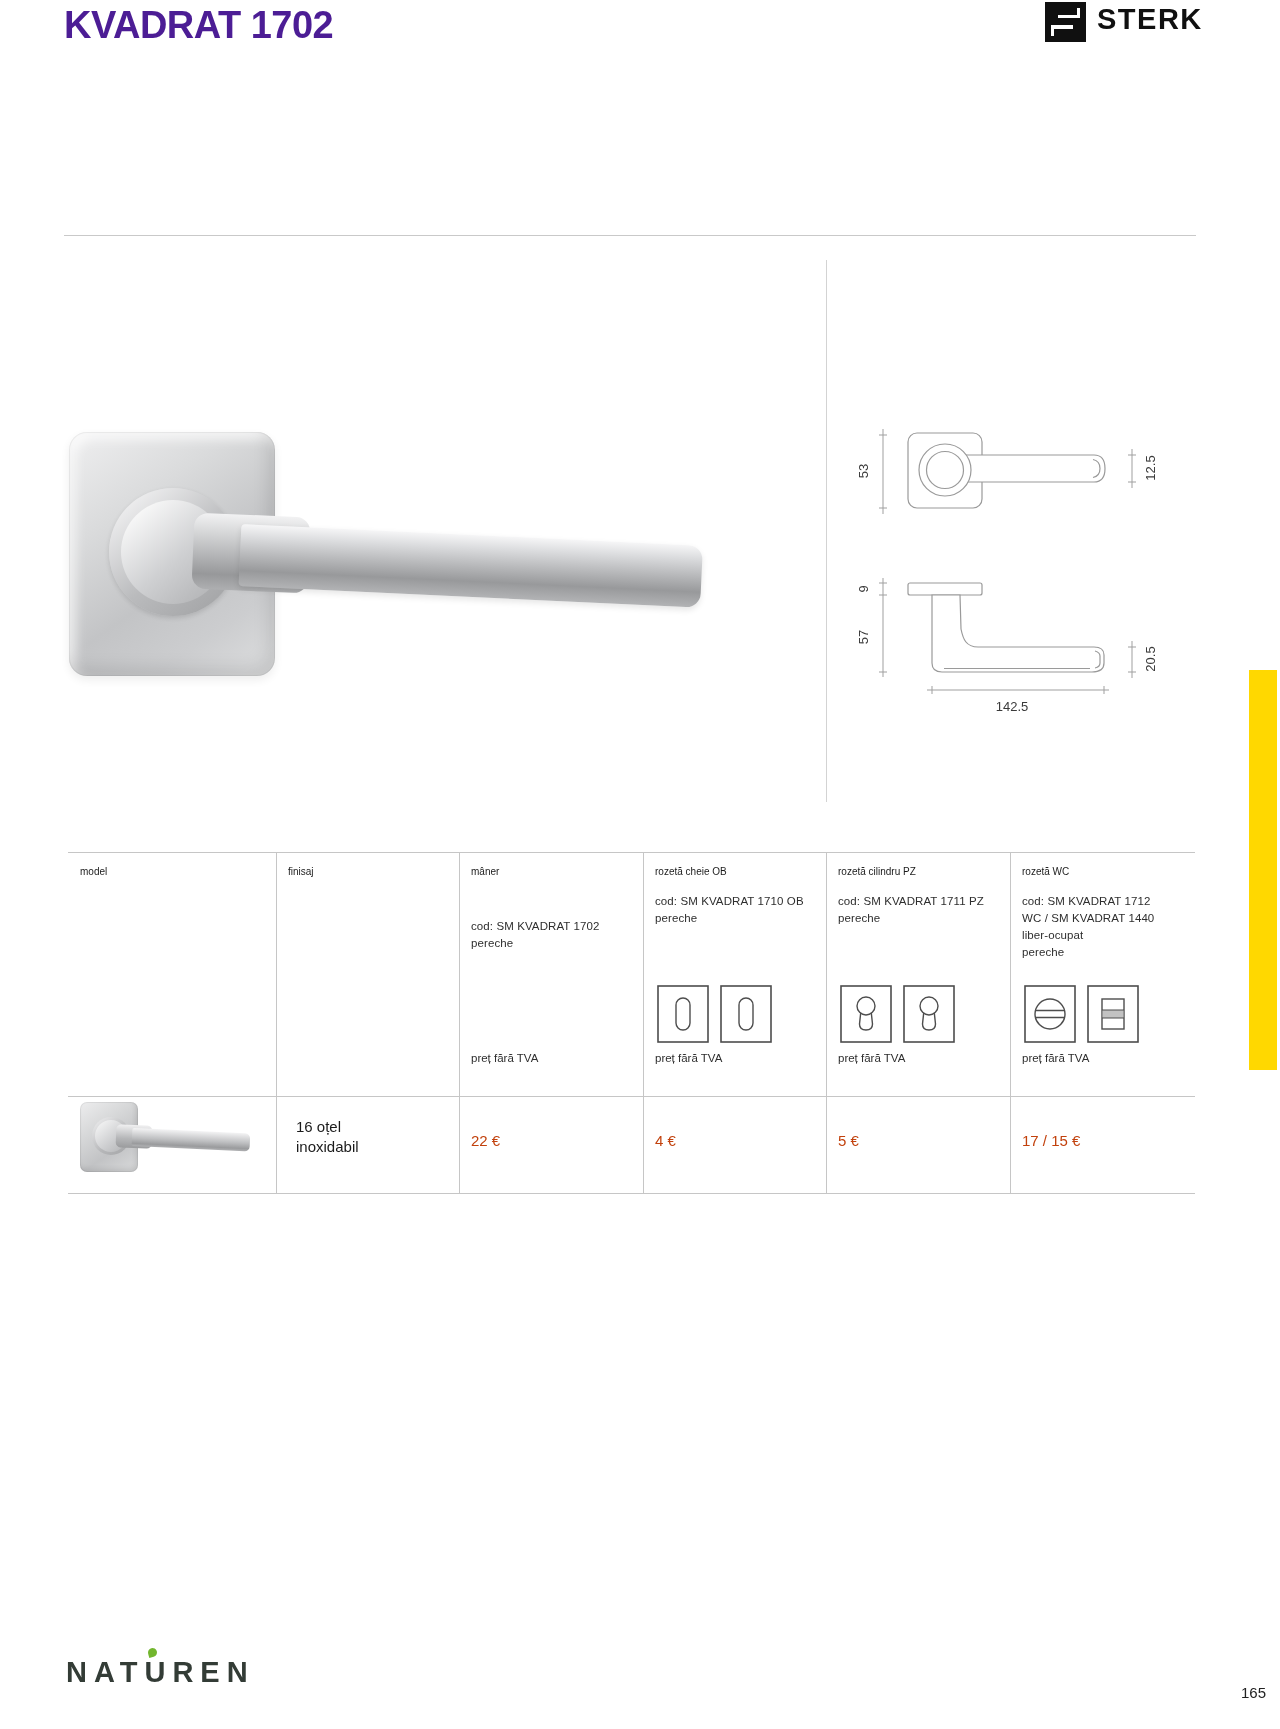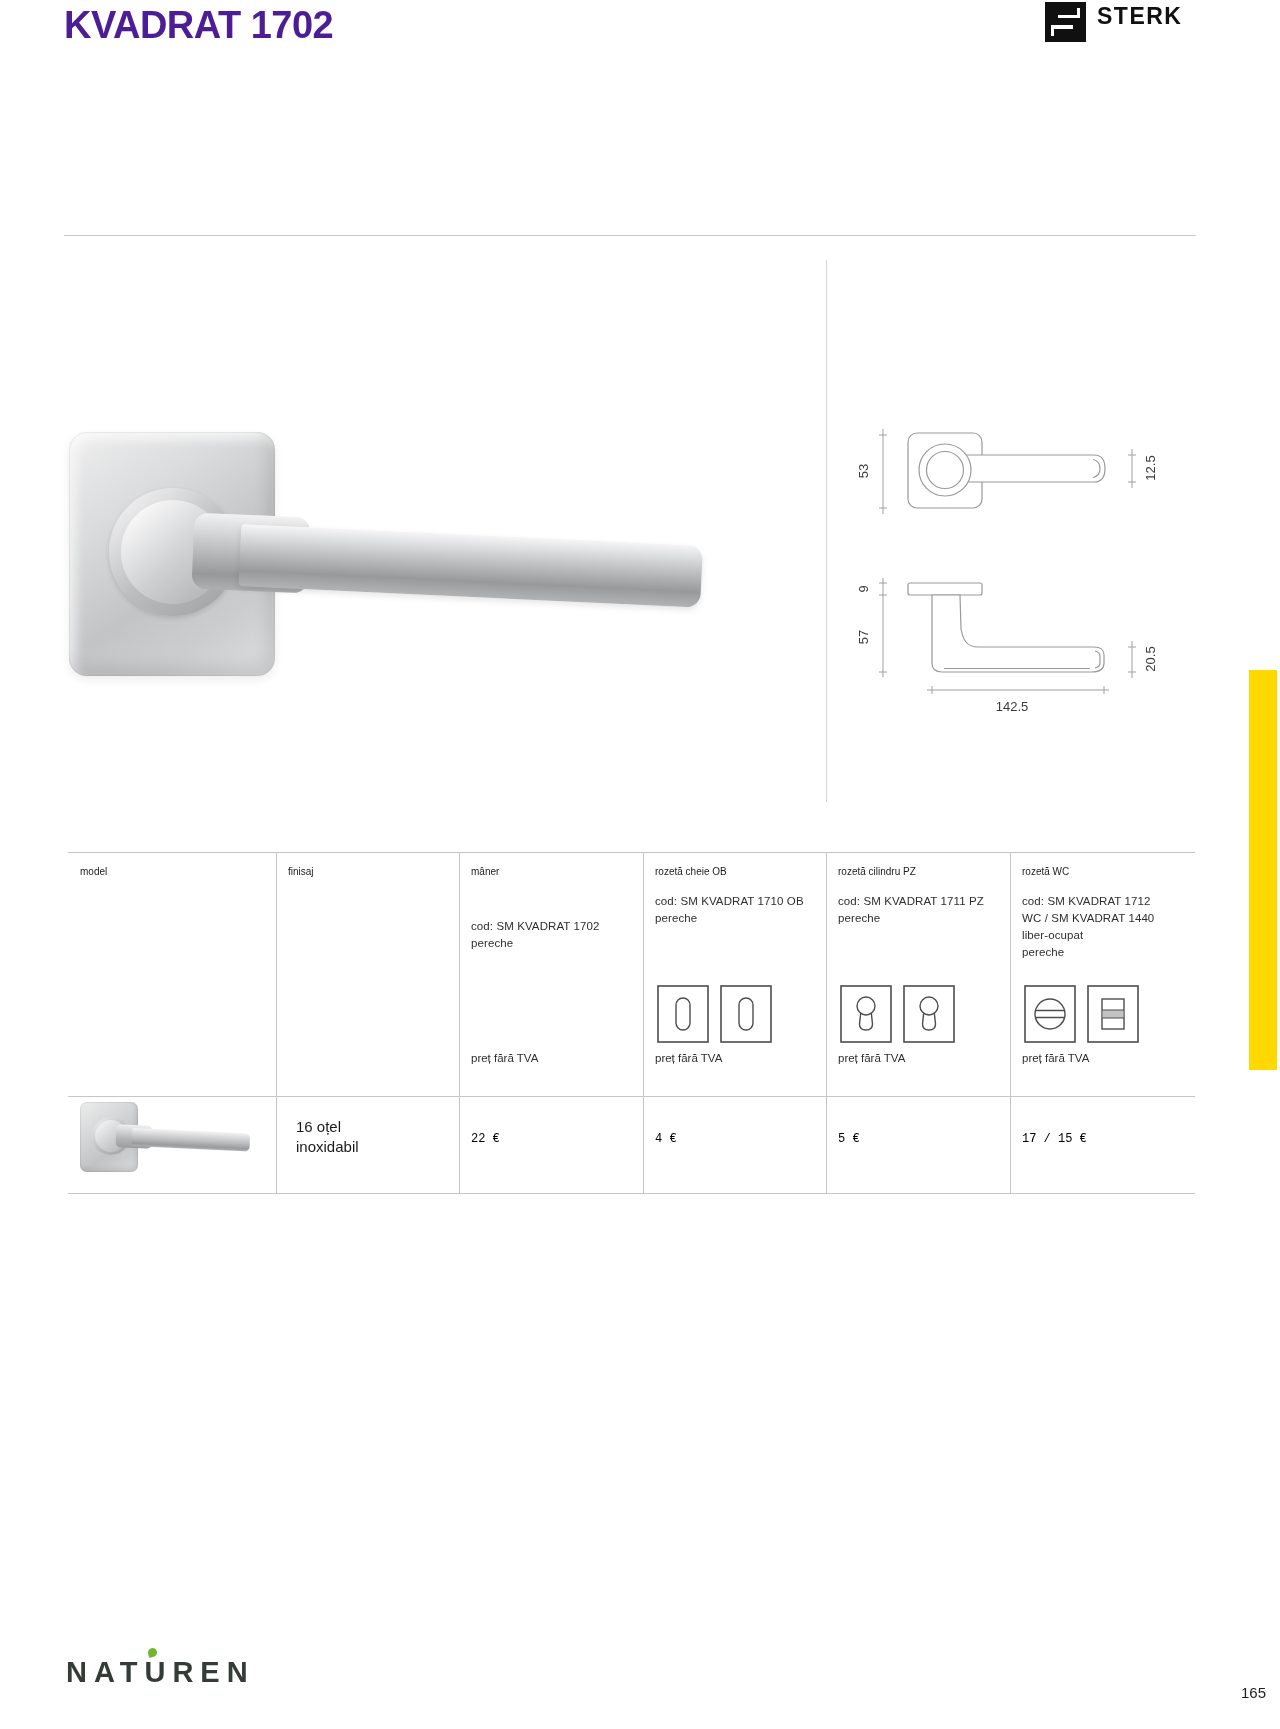--- a/index.html
+++ b/index.html
@@ -13,21 +13,21 @@
 
   
   .title { left:64px; top:4px; font-size:38px; font-weight:600; letter-spacing:-0.5px; color:#4c1d95; }
   .sterk-icon { left:1045px; top:2px; width:41px; height:40px; border:6px solid #101010; box-sizing:border-box; }
   .sterk-icon span { position:absolute; background:#101010; }
   .sb-top   { left:0; top:0;  width:26px; height:7px; }
   .sb-lv    { left:0; top:0;  width:7px;  height:17px; }
   .sb-mid   { left:0; top:10px; width:29px; height:7px; }
   .sb-rv    { left:22px; top:10px; width:7px; height:18px; }
   .sb-bot   { left:3px; top:21px; width:26px; height:7px; }
-  .sterk-word { left:1097px; top:3px; font-size:23px; font-weight:800; letter-spacing:1.5px; color:#101010; }
+  .sterk-word { left:1097px; top:3px; font-size:29px; font-weight:800; letter-spacing:1.5px; color:#101010; }
 
   .rule-top { left:64px; top:235px; width:1132px; height:1px; background:#c9c9c9; }
   .divider-v { left:826px; top:260px; width:1px; height:542px; background:#d3d3d3; }
 
   
   .ph-rosette {
     left:69px; top:432px; width:206px; height:244px; border-radius:18px;
     background:linear-gradient(145deg,#efeff0 0%,#dadbdc 30%,#c3c4c6 58%,#cccdcf 78%,#dedfe0 100%);
     box-shadow:inset 0 0 0 1px rgba(0,0,0,.05), inset -7px -9px 16px rgba(0,0,0,.10),
                inset 6px 7px 12px rgba(255,255,255,.75), 0 4px 10px rgba(0,0,0,.07);
@@ -63,21 +63,21 @@
 
   
   .yellow-tab { left:1249px; top:670px; width:28px; height:400px; }
 
   
   .tl-h { height:1px; background:#c6c6c6; }
   .tl-v { width:1px; background:#c6c6c6; }
   .col-label { font-size:10px; color:#1b1b1b; }
   .code { font-size:11.5px; line-height:17px; color:#2e2e2e; letter-spacing:.1px; }
   .pricenote { font-size:11.5px; color:#2e2e2e; }
-  .price { font-size:12px; color:#000000;font-family:Liberation Mono, monospace; }
+  .price { font-size:15px; color:#c2410c; }
   .finish { font-size:15px; line-height:20px; color:#1b1b1b; }
   .ric { width:52px; height:58px; }
 
   
   .th-rosette { left:0; top:2px; width:58px; height:70px; border-radius:7px;
     background:linear-gradient(145deg,#ededee,#d6d7d8 35%,#c2c3c5 65%,#dadbdc);
     box-shadow:inset 0 0 0 1px rgba(0,0,0,.06), inset -2px -3px 5px rgba(0,0,0,.10); }
   .th-co { left:12px; top:17px; width:38px; height:38px; border-radius:50%;
     background:linear-gradient(140deg,#f2f2f3,#b6b7b9 60%,#a3a4a6); }
   .th-ci { left:15px; top:20px; width:32px; height:32px; border-radius:50%;

